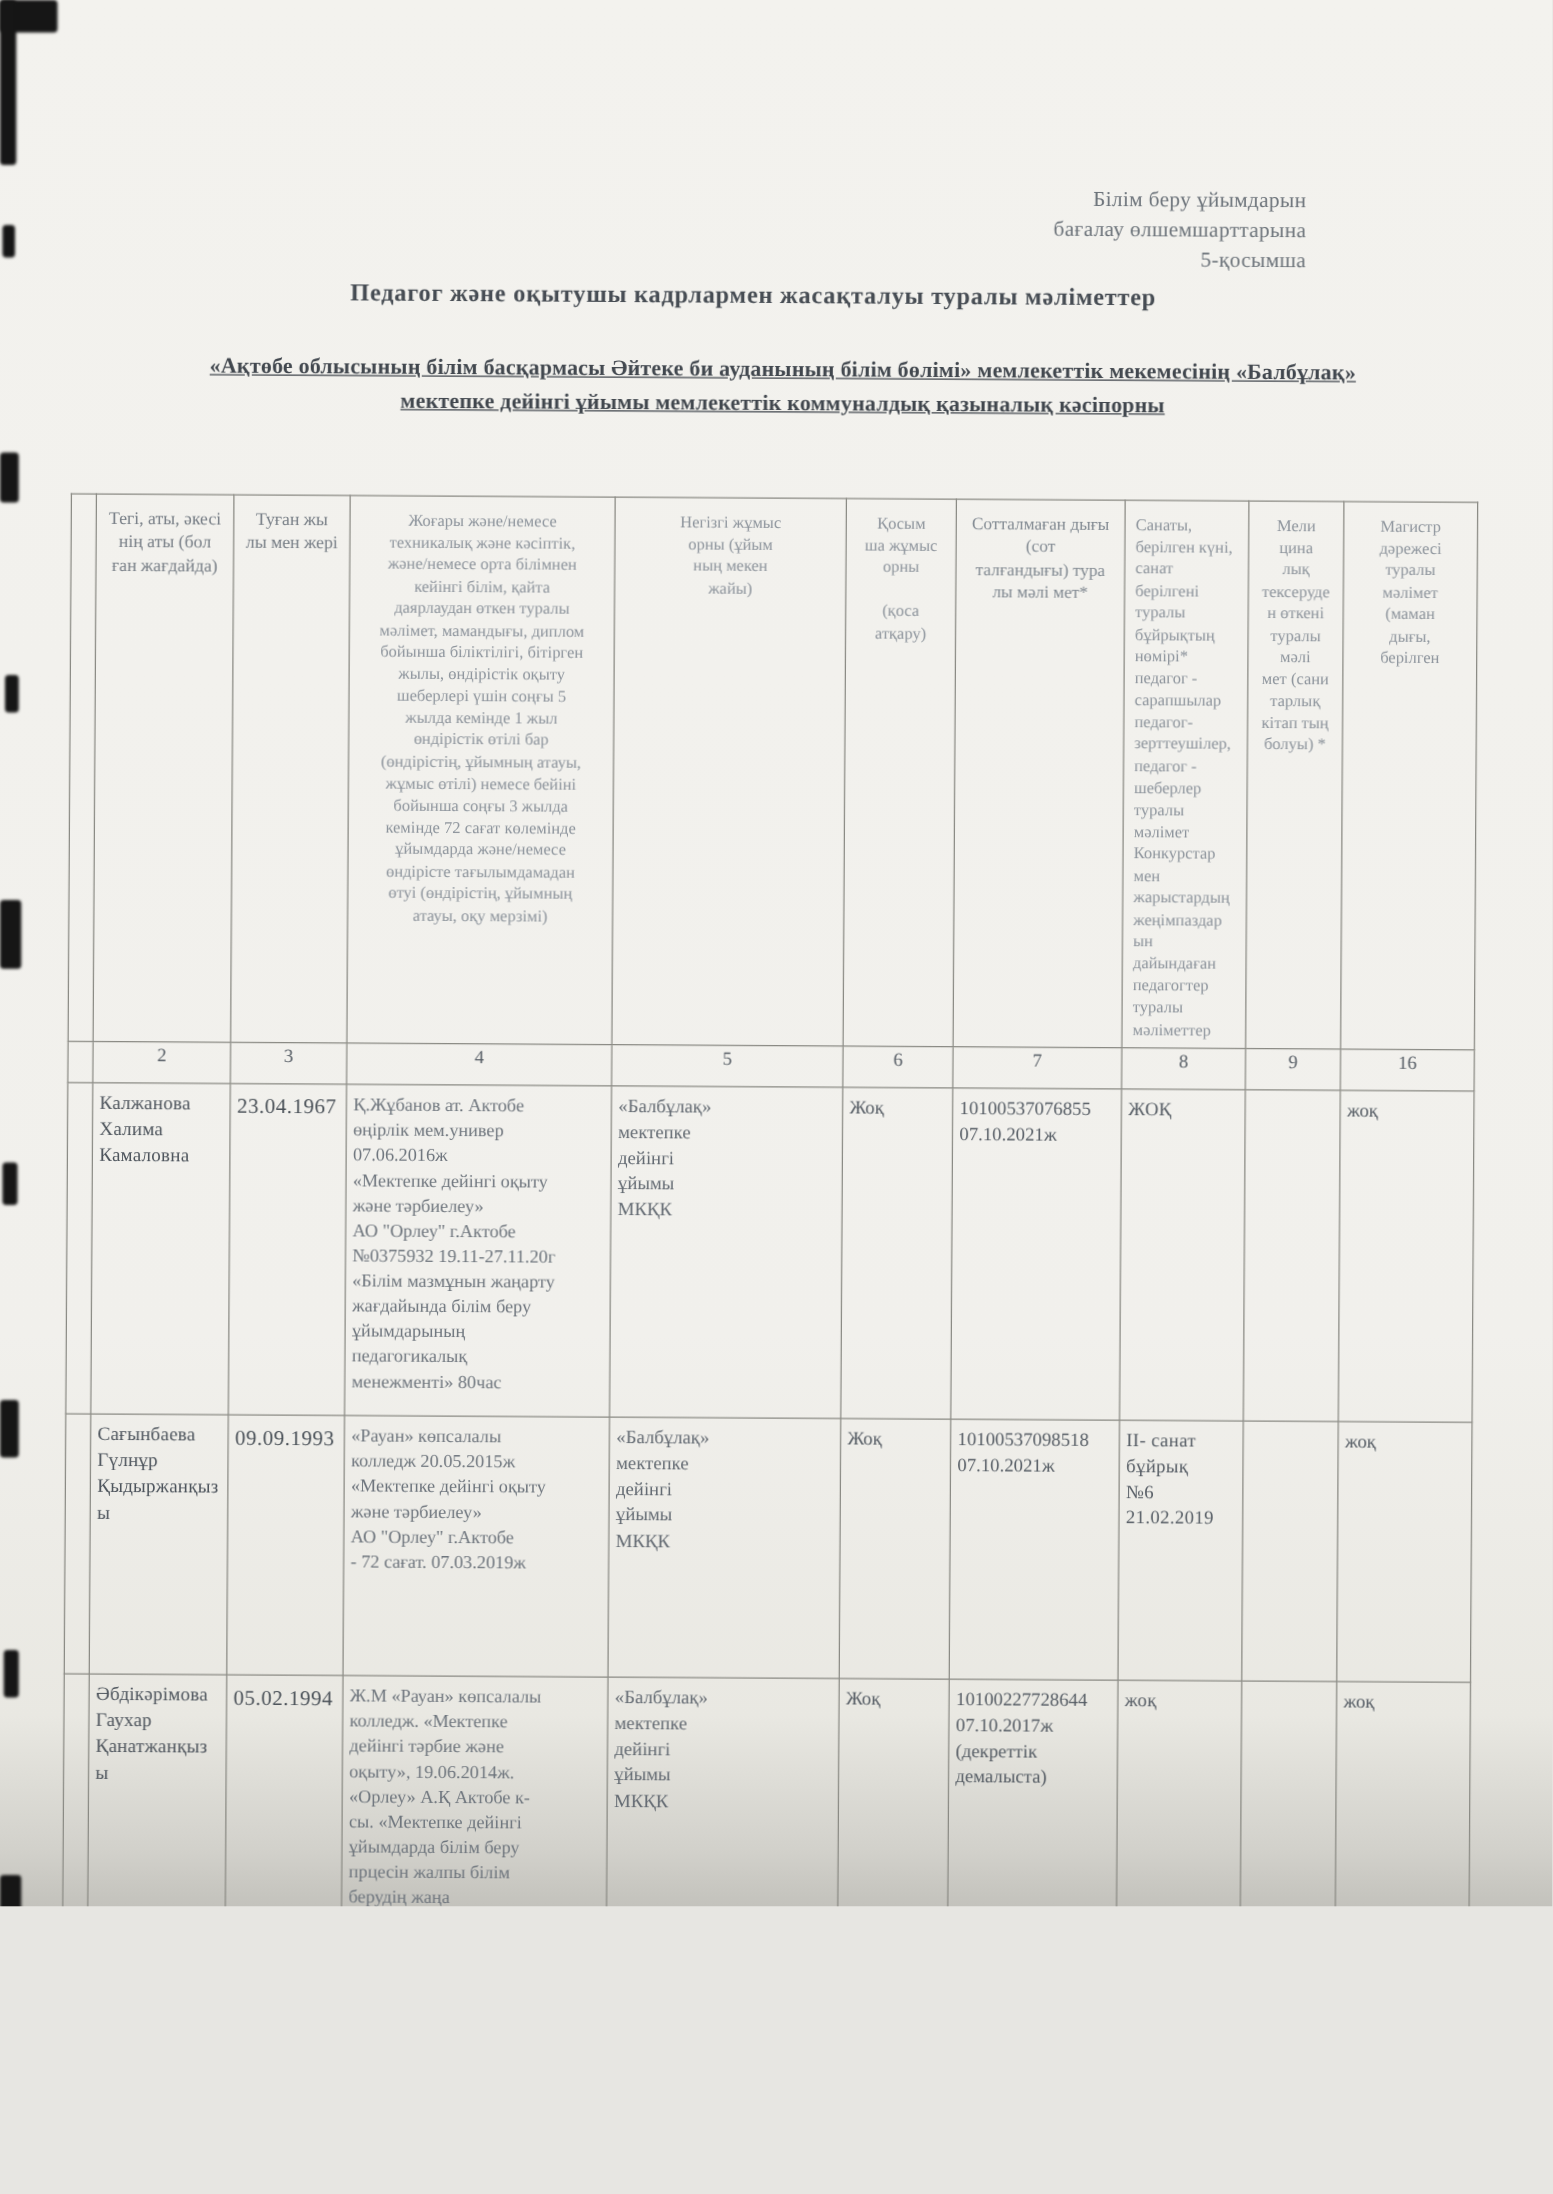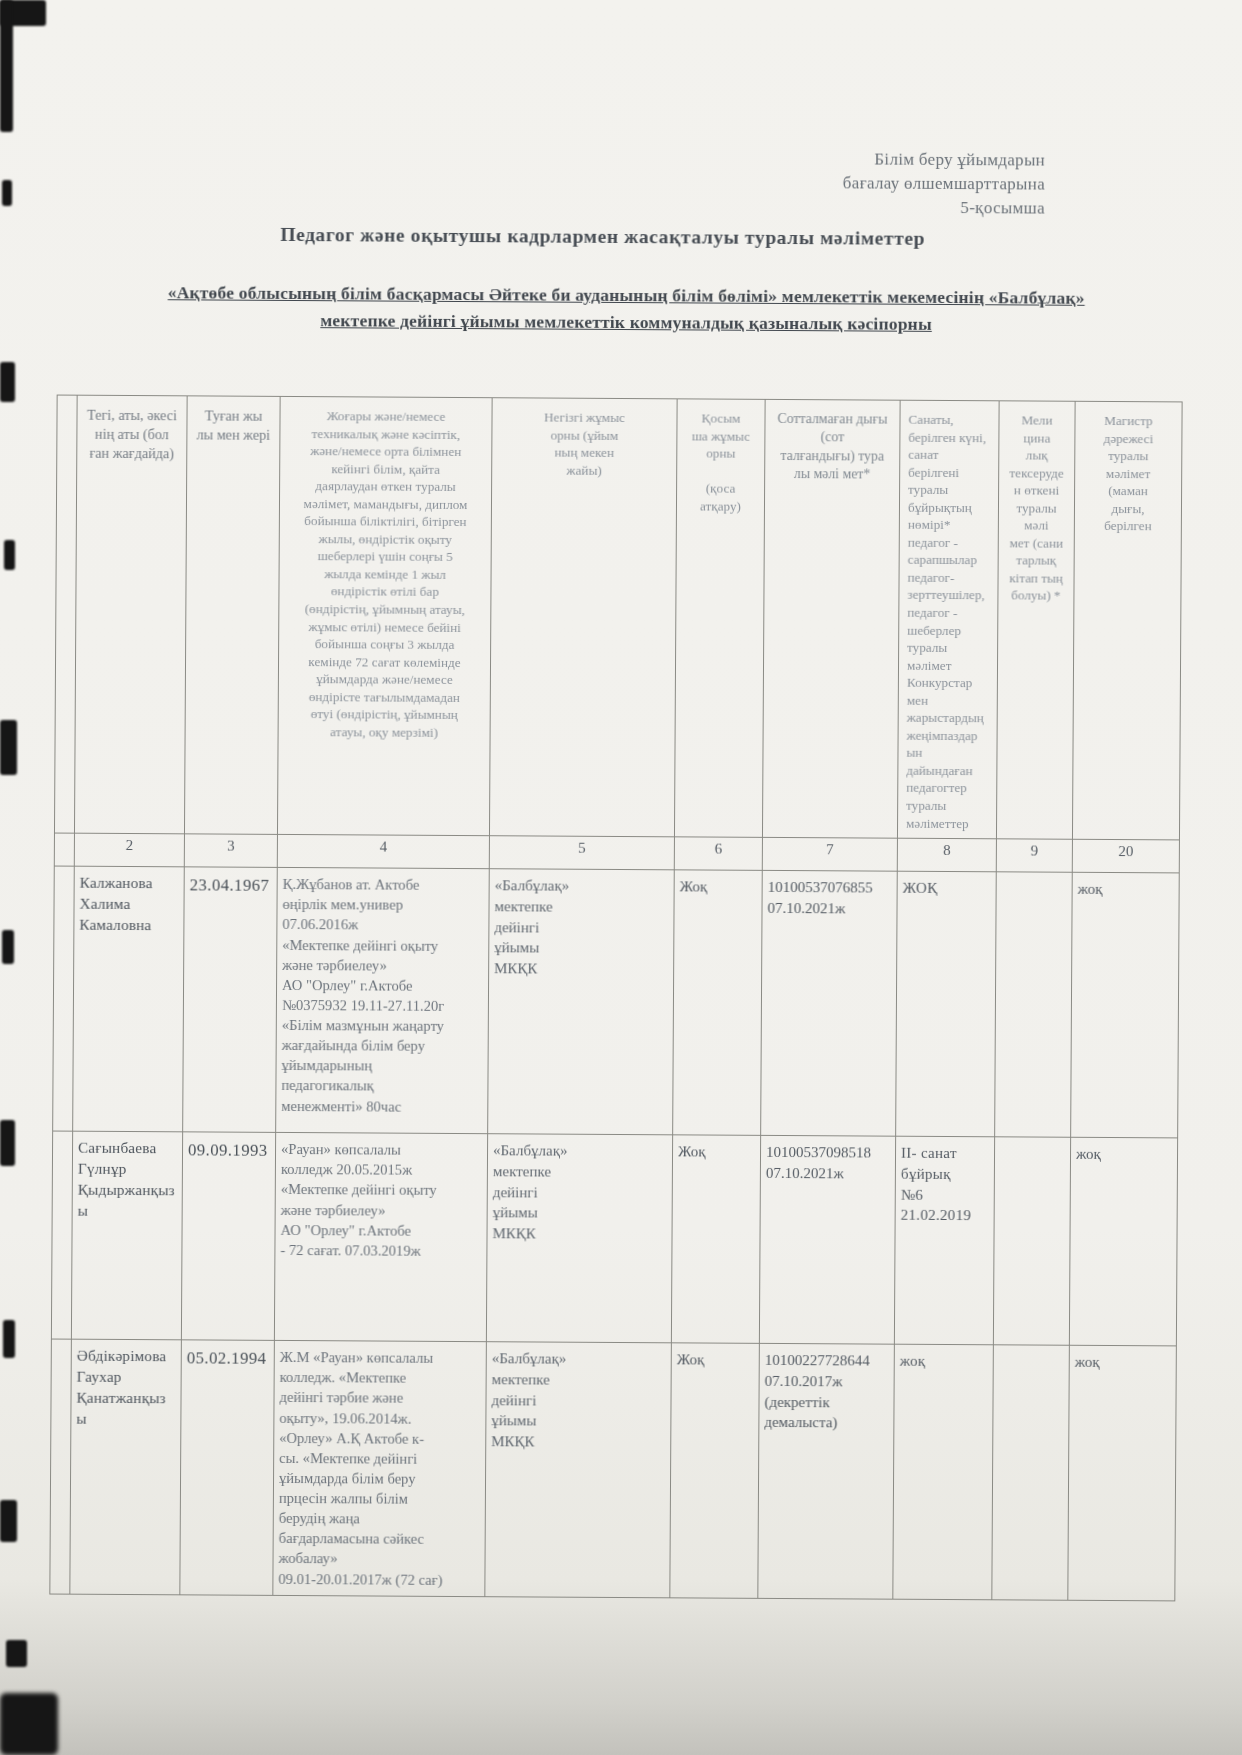--- a/index.html
+++ b/index.html
@@ -3,21 +3,21 @@
 <meta charset="utf-8">
 <style>
   html,body{margin:0;padding:0;}
   body{
     width:1242px;height:1755px;
     font-family:"Liberation Serif","DejaVu Serif",serif;
     background:#e7e6e2;
     overflow:hidden;
   }
   .sheet{
-    position:relative;width:1242px;height:1755px;
+    position:relative;width:1242px;height:1525px;
     background:linear-gradient(180deg,#f3f2ee 0%,#f1f0ec 70%,#e9e8e2 90%,#d2d1cb 97%,#c3c2bc 100%);
     overflow:hidden;
   }
   .doc{
     position:absolute;left:0;top:0;width:1242px;height:1755px;
     transform:rotate(0.35deg);
     transform-origin:50% 38%;
     filter:blur(0.25px);
   }
   
@@ -197,21 +197,21 @@
         <tr class="nums">
           <td></td>
           <td>2</td>
           <td>3</td>
           <td>4</td>
           <td>5</td>
           <td>6</td>
           <td>7</td>
           <td>8</td>
           <td>9</td>
-          <td>20</td>
+          <td>16</td>
         </tr>
         <tr class="row" id="row-0">
           <td class="c0"></td>
           <td class="c1">Калжанова
 Халима
 Камаловна</td>
           <td class="c2">23.04.1967</td>
           <td class="c3">Қ.Жұбанов ат. Актобе
 өңірлік мем.универ
 07.06.2016ж

